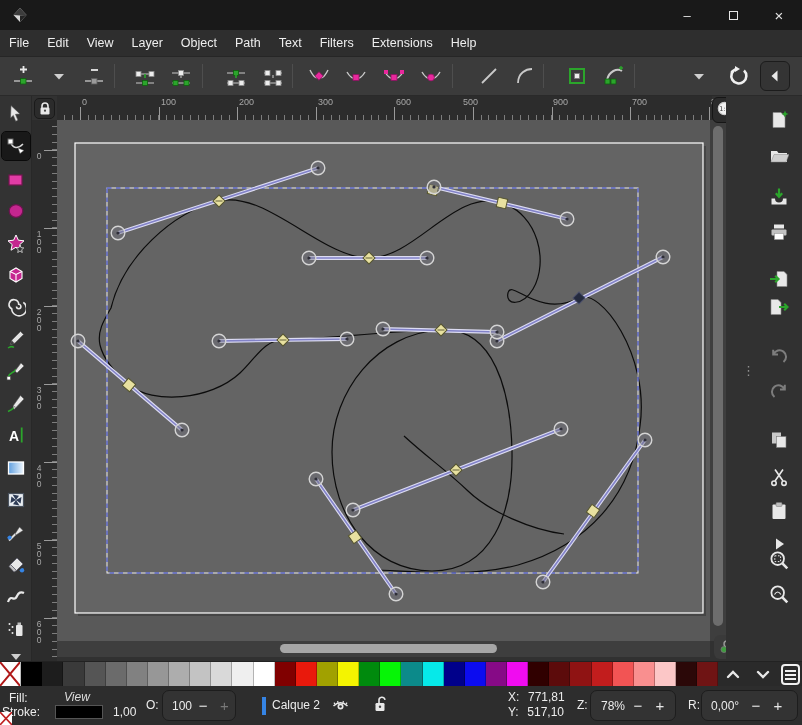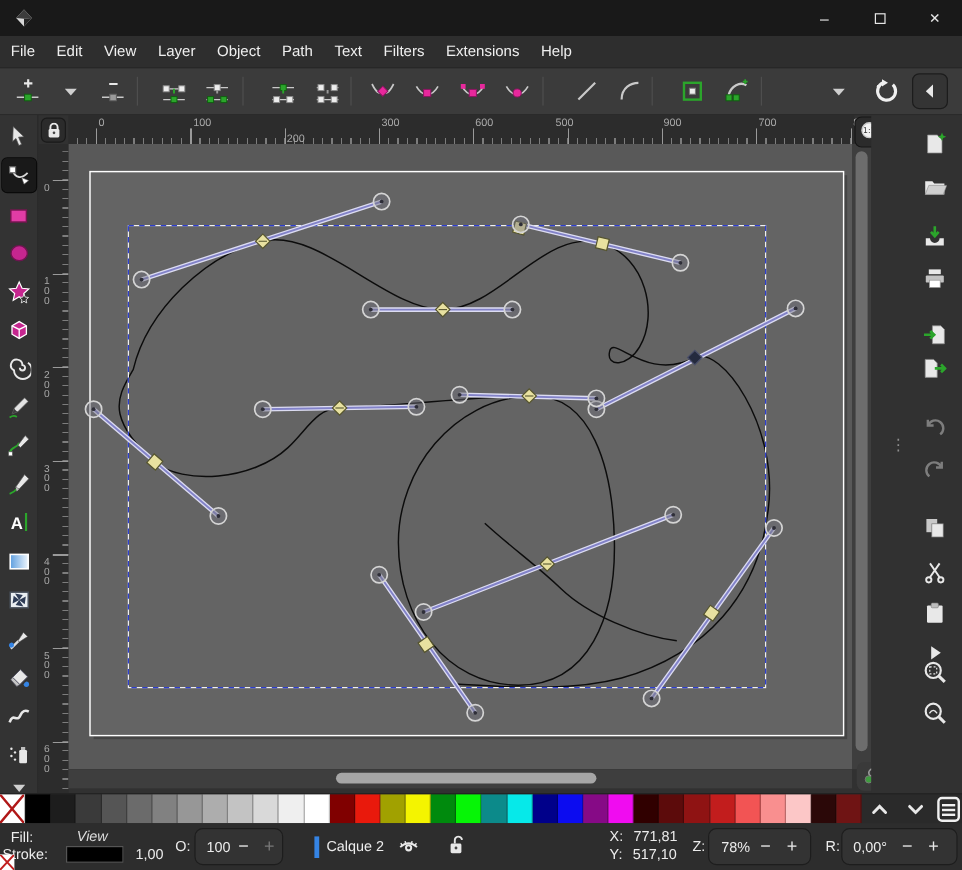--- a/index.html
+++ b/index.html
@@ -359,21 +359,21 @@
     <svg width="12" height="13" viewBox="0 0 12 13">
         <path d="M3,6 V4 a3,3 0 0 1 6,0 V6" fill="none" stroke="#e8e8e8" stroke-width="1.6"></path>
         <rect x="1.5" y="5.5" width="9" height="7" rx="1.2" fill="#e8e8e8"></rect>
         <circle cx="6" cy="8.7" r="1.1" fill="#444"></circle>
       </svg>
   </div>
 
   <div class="hruler" id="hruler">
       <span class="lbl" style="left: 25px;">0</span>
       <span class="lbl" style="left: 104px;">100</span>
-      <span class="lbl" style="left: 182px; margin-top: 13px;">200</span>
+      <span class="lbl" style="left: 182px;">200</span>
       <span class="lbl" style="left: 261px;">300</span>
       <span class="lbl" style="left: 339px;">600</span>
       <span class="lbl" style="left: 406px;">500</span>
       <span class="lbl" style="left: 496px;">900</span>
       <span class="lbl" style="left: 575px;">700</span>
       <span class="lbl" style="left: 654px;">800</span>
     </div>
   <div class="vruler" id="vruler">
       <span class="lbl" style="top: 32px;">0</span>
       <span class="lbl" style="top: 110px;">1<br>0<br>0</span>

